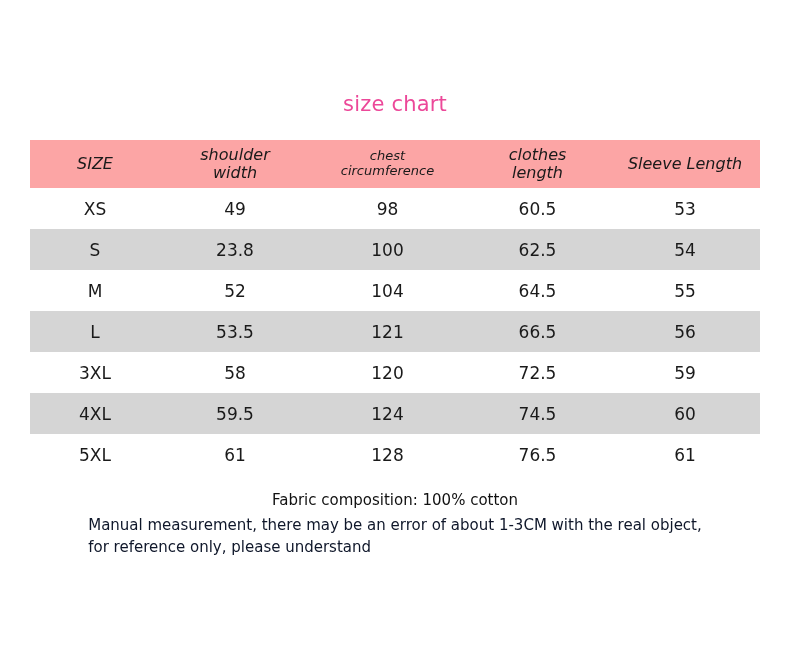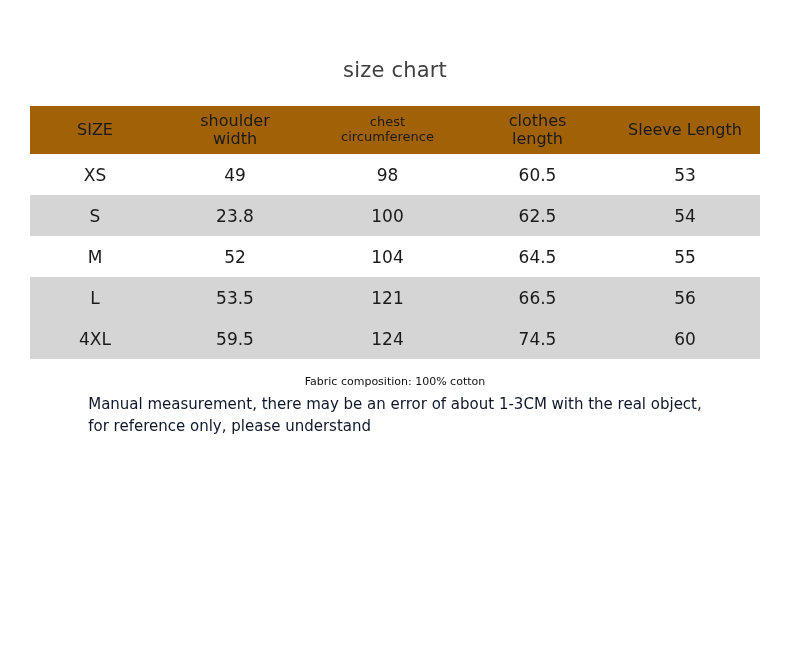--- a/index.html
+++ b/index.html
@@ -16,41 +16,42 @@
   }
   .page {
     position: relative;
     width: 790px;
     height: 646px;
     box-sizing: border-box;
   }
   .chart-title {
     text-align: center;
     font-size: 21px;
-    color: #404040;
-    padding-top: 58px;
+    color: #ec4899;
+    padding-top: 92px;
     letter-spacing: 0.2px;
   }
   .table-wrap {
     margin: 24px 30px 0 30px;
   }
   table.size-table {
     width: 730px;
     border-collapse: collapse;
     table-layout: fixed;
   }
   table.size-table td, table.size-table th {
     text-align: center;
     vertical-align: middle;
     font-weight: normal;
     padding: 0;
   }
   thead tr {
-    background: #a16207;
+    background: #fca5a5;
     height: 48px;
+    font-style: italic;
   }
   thead th {
     font-size: 16px;
     color: #1a1a1a;
     line-height: 1.12;
   }
   thead th.small {
     font-size: 13px;
   }
   thead th .hcell {
@@ -73,21 +74,21 @@
   .col-size   { width: 130px; }
   .col-shoul  { width: 150px; }
   .col-chest  { width: 155px; }
   .col-len    { width: 145px; }
   .col-sleeve { width: 150px; }
   .notes {
     margin-top: 16px;
     text-align: center;
   }
   .note-fabric {
-    font-size: 11px;
+    font-size: 15px;
     color: #111;
     margin-bottom: 6px;
   }
   .note-block {
     font-size: 15px;
     color: #0f172a;
     line-height: 1.45;
     display: inline-block;
     text-align: left;
   }
@@ -152,26 +153,40 @@
             <td>64.5</td>
             <td>55</td>
           </tr>
           <tr class="shaded">
             <td>L</td>
             <td>53.5</td>
             <td>121</td>
             <td>66.5</td>
             <td>56</td>
           </tr>
+          <tr class="plain">
+            <td>3XL</td>
+            <td>58</td>
+            <td>120</td>
+            <td>72.5</td>
+            <td>59</td>
+          </tr>
           <tr class="shaded">
             <td>4XL</td>
             <td>59.5</td>
             <td>124</td>
             <td>74.5</td>
             <td>60</td>
+          </tr>
+          <tr class="plain">
+            <td>5XL</td>
+            <td>61</td>
+            <td>128</td>
+            <td>76.5</td>
+            <td>61</td>
           </tr>
         </tbody>
     </table>
   </div>
 
   <div class="notes">
     <div class="note-fabric">Fabric composition: 100% cotton</div>
     <div class="note-block">
       <div>Manual measurement, there may be an error of about 1-3CM with the real object,</div>
       <div>for reference only, please understand</div>

